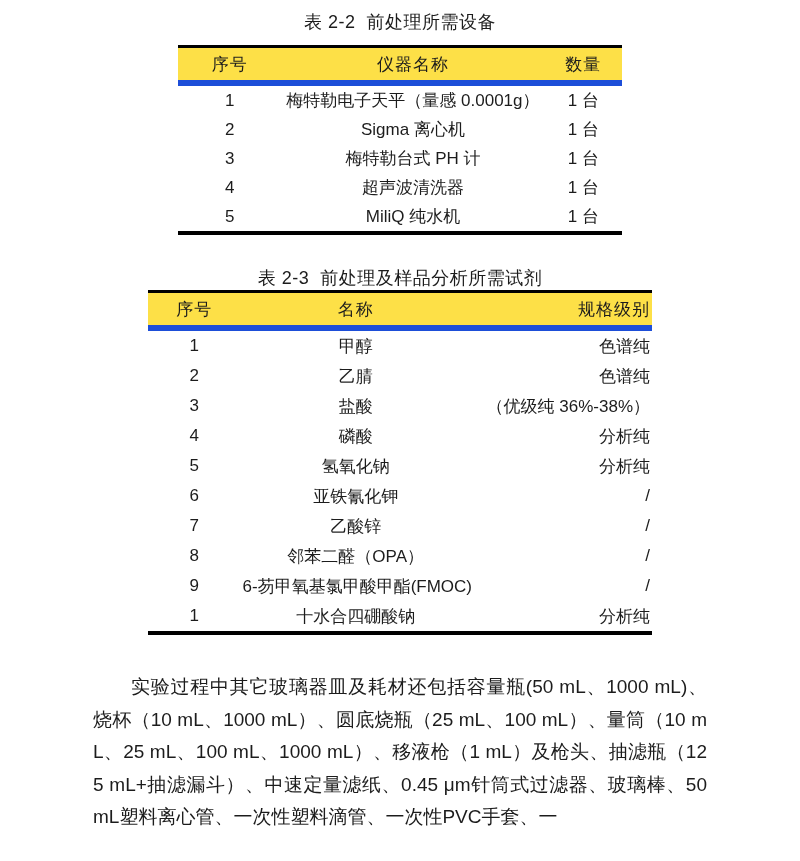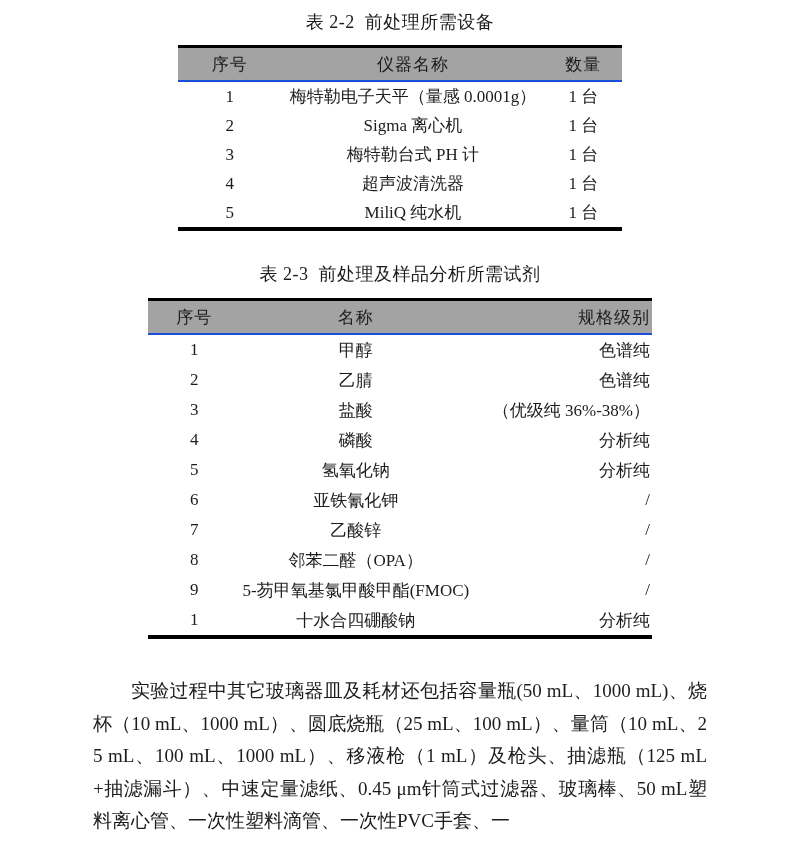--- a/index.html
+++ b/index.html
@@ -7,48 +7,48 @@
     padding: 0;
     background: #ffffff;
   }
   .page {
     position: relative;
     width: 800px;
     height: 861px;
     margin: 0 auto;
     background: #ffffff;
     color: #1c1c1c;
-    font-family: Liberation Serif, serif;
+    font-family: Liberation Sans, sans-serif;
     overflow: hidden;
     box-sizing: border-box;
     padding-top: 10px;
   }
   .table-title {
     text-align: center;
     font-size: 18px;
     line-height: 24px;
     letter-spacing: 0.5px;
     white-space: pre;
   }
   .title-1 { margin-bottom: 11px; }
-  .title-2 { margin-top: 31px; margin-bottom: 12px; }
+  .title-2 { margin-top: 31px; margin-bottom: 0; }
 
   table.three-line {
     border-collapse: collapse;
     table-layout: fixed;
     border-top: 3px solid #000;
     border-bottom: 4px solid #000;
     font-size: 17px;
   }
   table.t1 { width: 444px; margin: 0 auto; }
   table.t2 { width: 504px; margin: 0 auto; }
 
   table.three-line thead tr {
-    background: #a3a3a3;
-    border-bottom: 2px solid #1d4ed8;
+    background: #fde047;
+    border-bottom: 6px solid #1d4ed8;
   }
   table.three-line th {
     font-weight: normal;
     height: 32px;
     text-align: center;
     padding: 0 2px;
     letter-spacing: 1px;
   }
   table.three-line td {
     text-align: center;
@@ -166,21 +166,21 @@
           <td class="col1">乙酸锌</td>
           <td class="col2">/</td>
         </tr>
         <tr>
           <td class="col0">8</td>
           <td class="col1">邻苯二醛（OPA）</td>
           <td class="col2">/</td>
         </tr>
         <tr>
           <td class="col0">9</td>
-          <td class="col1">5-芴甲氧基氯甲酸甲酯(FMOC)</td>
+          <td class="col1">6-芴甲氧基氯甲酸甲酯(FMOC)</td>
           <td class="col2">/</td>
         </tr>
         <tr>
           <td class="col0">1</td>
           <td class="col1">十水合四硼酸钠</td>
           <td class="col2">分析纯</td>
         </tr>
       </tbody>
   </table>
 

